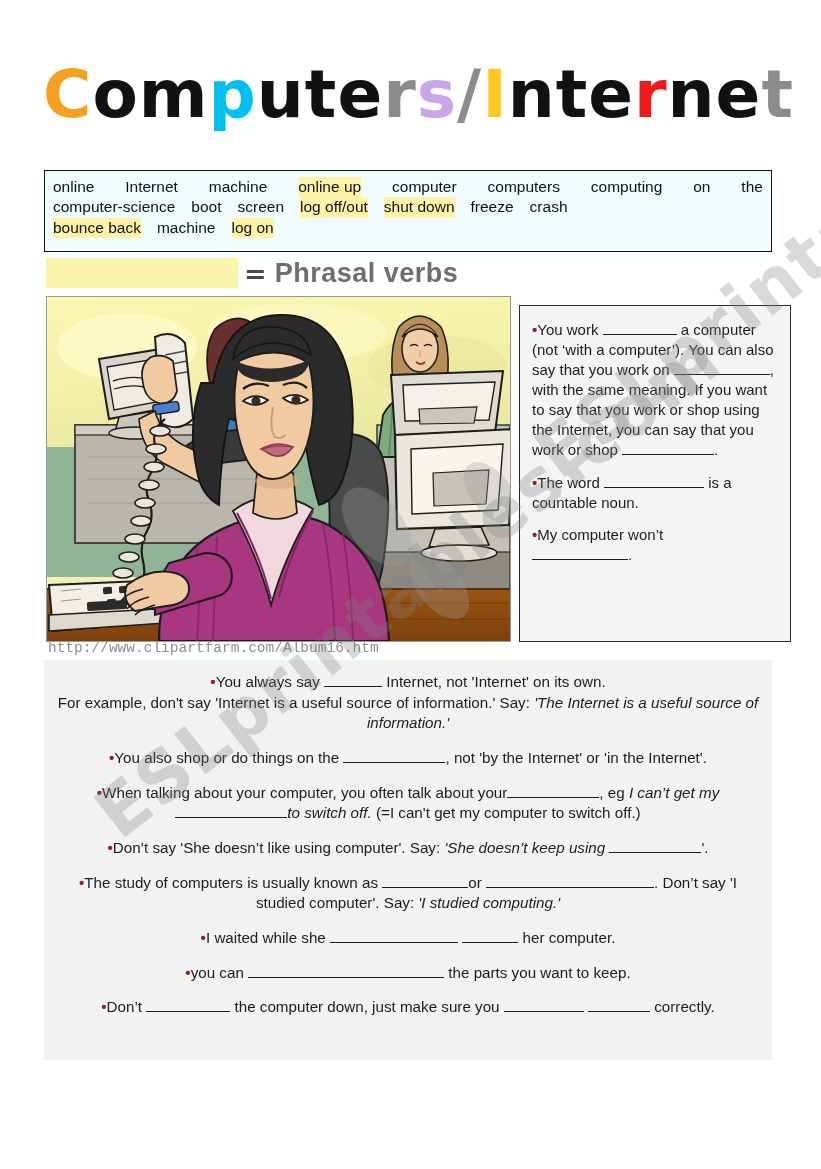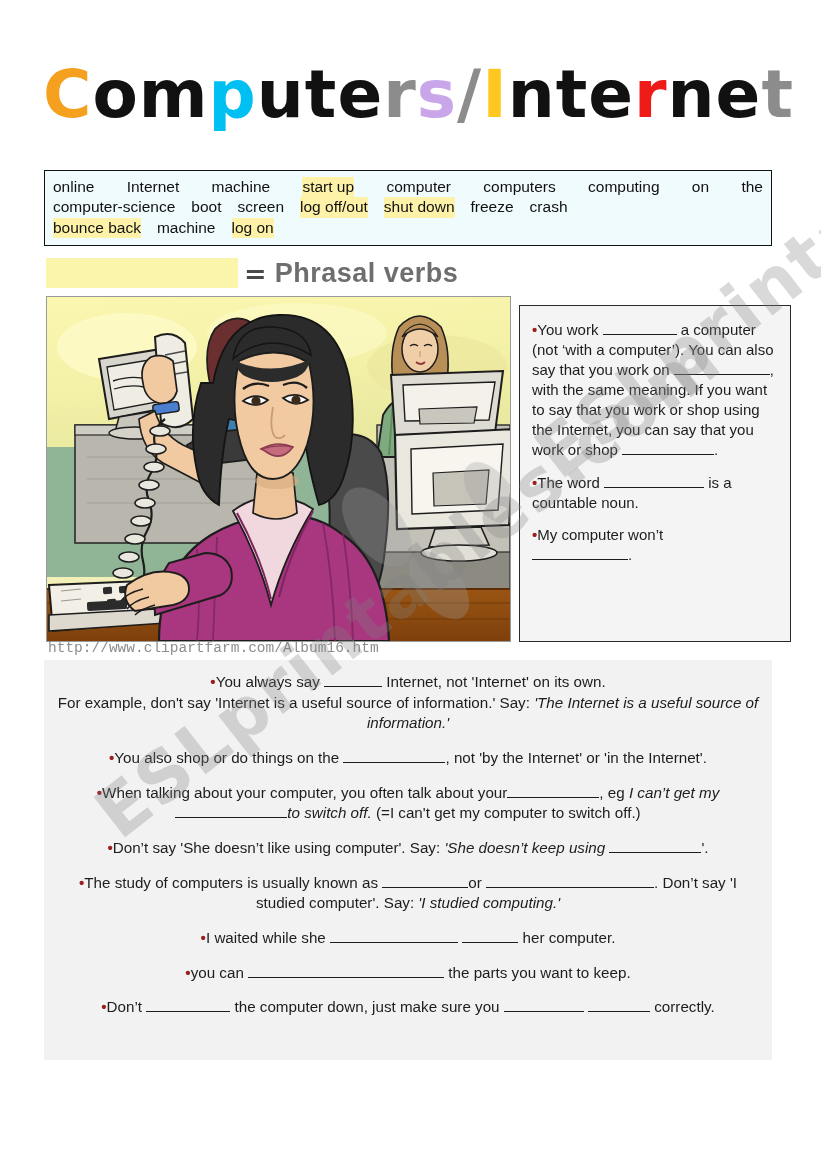--- a/index.html
+++ b/index.html
@@ -34,21 +34,21 @@
 
   
   #wordbank {
     position: absolute;
     left: 44px;
     top: 170px;
     width: 728px;
     box-sizing: border-box;
     border: 1.5px solid #111111;
     background: #effbfd;
-    padding: 6px 8px 7px 8px;
+    padding: 6px 8px 13px 8px;
     font-size: 15.5px;
     line-height: 1.32;
     color: #111111;
   }
   #wordbank .wb-line {
     display: flex;
     white-space: nowrap;
   }
   #wordbank .wb-line.justify {
     justify-content: space-between;
@@ -182,21 +182,21 @@
 </head>
 <body>
 
 <div id="title"><span style="color: rgb(245, 160, 30);">C</span><span style="color: rgb(17, 17, 17);">o</span><span style="color: rgb(17, 17, 17);">m</span><span style="color: rgb(0, 191, 243);">p</span><span style="color: rgb(17, 17, 17);">u</span><span style="color: rgb(17, 17, 17);">t</span><span style="color: rgb(17, 17, 17);">e</span><span style="color: rgb(140, 140, 140);">r</span><span style="color: rgb(201, 166, 234);">s</span><span style="color: rgb(140, 140, 140);">/</span><span style="color: rgb(255, 199, 31);">I</span><span style="color: rgb(17, 17, 17);">n</span><span style="color: rgb(17, 17, 17);">t</span><span style="color: rgb(17, 17, 17);">e</span><span style="color: rgb(238, 27, 24);">r</span><span style="color: rgb(17, 17, 17);">n</span><span style="color: rgb(17, 17, 17);">e</span><span style="color: rgb(140, 140, 140);">t</span></div>
 
 <div id="wordbank">
   <div class="wb-line justify" id="wb-line1">
       <span>online</span>
       <span>Internet</span>
       <span>machine</span>
-      <span class="hl">start up</span>
+      <span class="hl">online up</span>
       <span>computer</span>
       <span>computers</span>
       <span>computing</span>
       <span>on</span>
       <span>the</span>
     </div>
   <div class="wb-line left" id="wb-line2">
       <span>computer-science</span>
       <span>boot</span>
       <span>screen</span>

